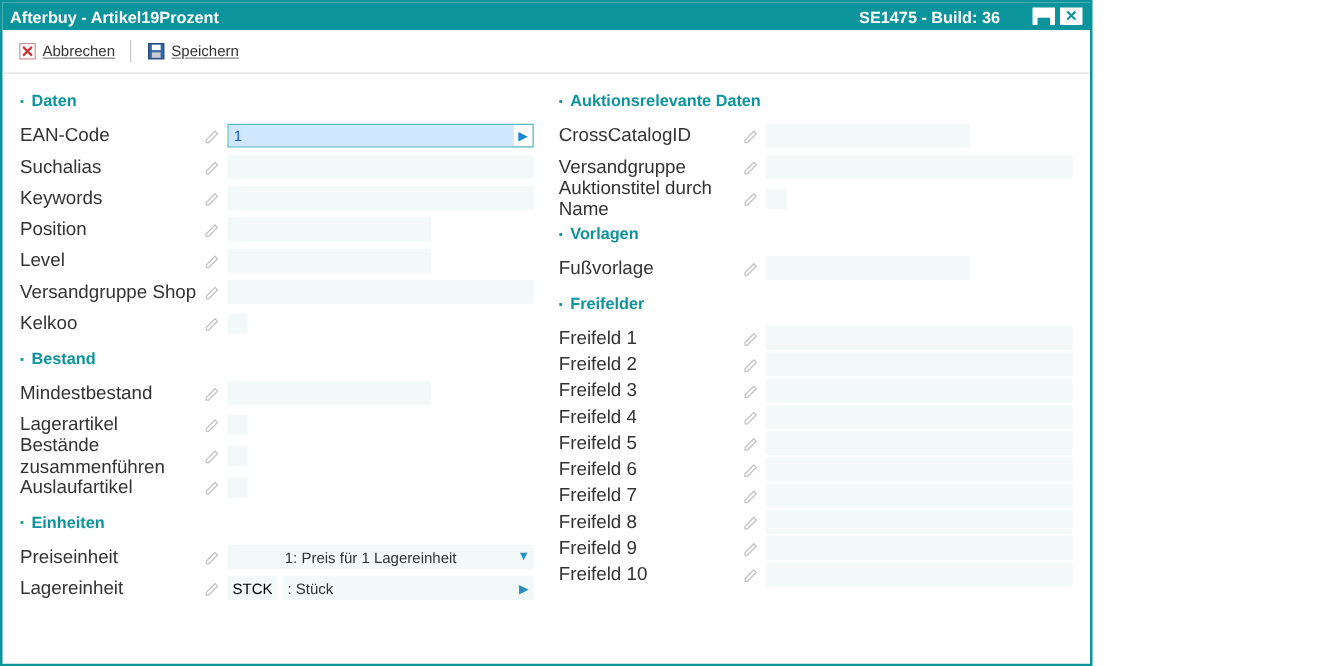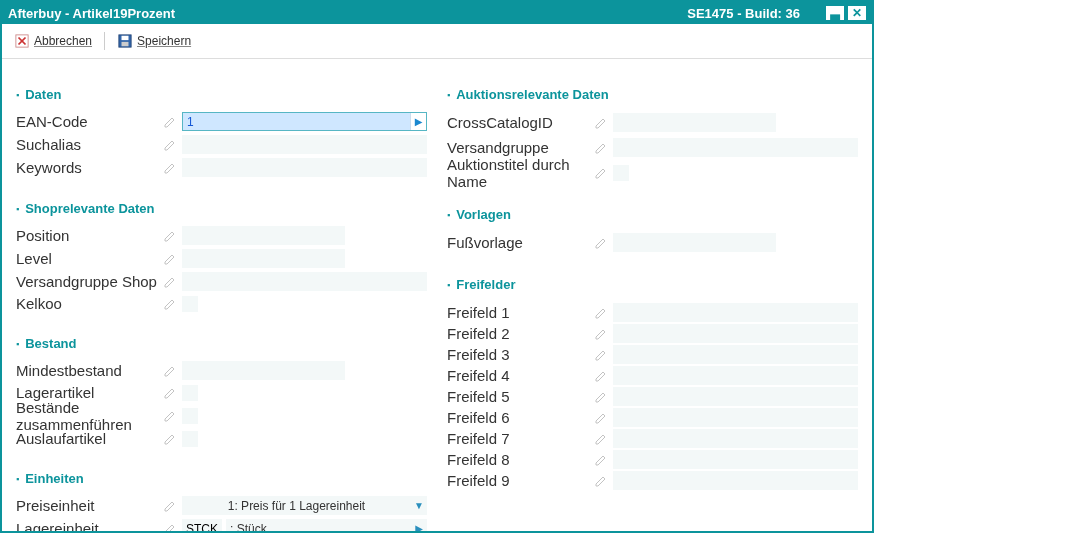--- a/index.html
+++ b/index.html
@@ -65,21 +65,21 @@
     display:flex;
     padding:8px 14px;
     gap:20px;
     overflow:hidden;
   }
   .col { flex:1; display:flex; flex-direction:column; gap:4px;}
   .section-header {
     color:#0c949c;
     font-weight:bold;
     font-size:13px;
-    margin-top:20px;
+    margin-top:6px;
     margin-bottom:6px;
     display:flex;
     align-items:center;
   }
   .section-header::before {
     content:"▪";
     color:#0c949c;
     font-size:9px;
     margin-right:6px;
   }
@@ -221,21 +221,20 @@
       <div class="field-row">
         <div class="field-label">
           <span data-bind="left.daten.keywords_label">Keywords</span>
           <svg class="edit-icon" viewBox="0 0 12 12">
               <path d="M1 11 L3 11 L10 4 L8 2 L1 9 Z" fill="none" stroke="#888"></path>
             </svg>
         </div>
         <input class="field-input" style="">
       </div>
 
-      <div class="section-header" data-bind="left.shop.header">Shoprelevante Daten</div>
 
       <div class="field-row">
         <div class="field-label">
             <span data-bind="left.shop.position_label">Position</span>
             <svg class="edit-icon" viewBox="0 0 12 12">
               <path d="M1 11 L3 11 L10 4 L8 2 L1 9 Z" fill="none" stroke="#888"></path>
             </svg>
           </div>
         <input class="field-input short" style="">
       </div>
@@ -454,16 +453,25 @@
           </div>
           <div class="field-row">
             <div class="field-label">
               <span>Freifeld 9</span>
               <svg class="edit-icon" viewBox="0 0 12 12">
                 <path d="M1 11 L3 11 L10 4 L8 2 L1 9 Z" fill="none" stroke="#888"></path>
               </svg>
             </div>
             <input class="field-input" style="">
           </div>
+          <div class="field-row">
+            <div class="field-label">
+              <span>Freifeld 10</span>
+              <svg class="edit-icon" viewBox="0 0 12 12">
+                <path d="M1 11 L3 11 L10 4 L8 2 L1 9 Z" fill="none" stroke="#888"></path>
+              </svg>
+            </div>
+            <input class="field-input" style="">
+          </div>
         </div>
     </div>
   </div>
 </div>
 
 </body></html>

